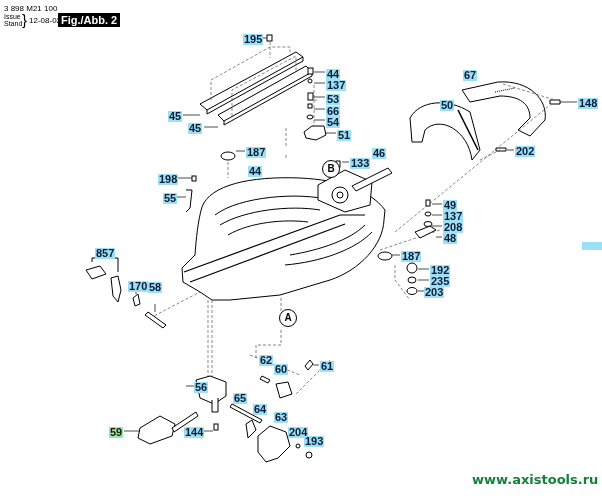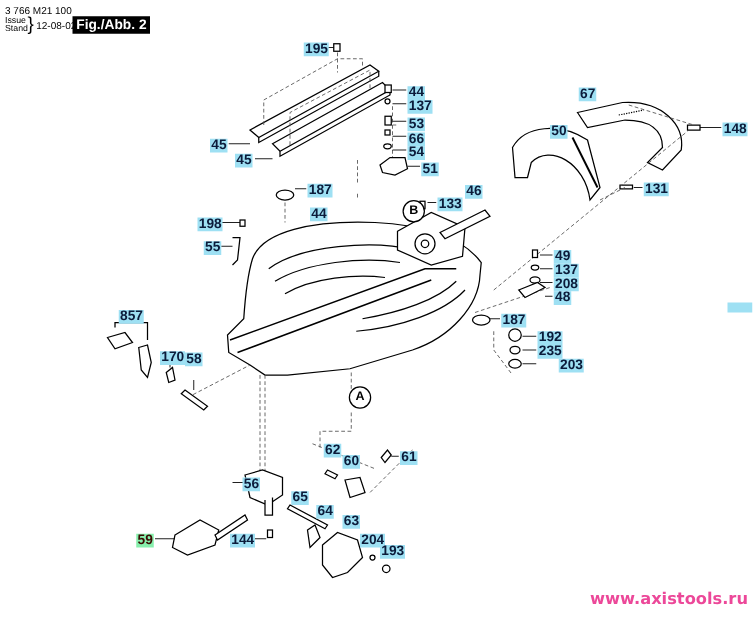--- a/index.html
+++ b/index.html
@@ -11,27 +11,27 @@
   .hdr-date { position:absolute; left:29px; top:16px; font-size:8px; color:#000; }
   .hdr-fig { position:absolute; left:58px; top:13px; background:#000; color:#fff;
              font-weight:bold; font-size:11px; padding:1px 3px; line-height:12px; }
   svg#art { position:absolute; left:0; top:0; }
   .lbl { position:absolute; background:#9ee0f3; color:#0b1b3a; font-weight:bold;
          font-size:11px; line-height:11px; padding:0 1px; }
   .lbl.red { background:#86efac; color:#3a0a02; }
   .circle-ref { position:absolute; width:16px; height:16px; border:1px solid #000; border-radius:50%;
                 font-size:10px; font-weight:bold; text-align:center; line-height:16px; background:#fff; }
   .tab-marker { position:absolute; left:582px; top:242px; width:20px; height:8px; background:#9ee0f3; }
-  .watermark { position:absolute; left:472px; top:472px; color:#ec4899; font-weight:bold;
+  .watermark { position:absolute; left:472px; top:472px; color:#15803d; font-weight:bold;
                font-size:13px; font-family:"DejaVu Sans", sans-serif; }
 </style>
 </head>
 <body>
 
-<div class="hdr-doc">3 766 M21 100</div>
+<div class="hdr-doc">3 898 M21 100</div>
 <div class="hdr-issue">
   <span>Issue</span><br>
   <span>Stand</span>
 </div>
 <div class="hdr-brace">}</div>
 <div class="hdr-date">12-08-02</div>
 <div class="hdr-fig">Fig./Abb. 2</div>
 
 <svg id="art" width="602" height="499" viewBox="0 0 602 499">
   <g fill="none" stroke="#000" stroke-width="1">
@@ -214,35 +214,35 @@
     <div class="lbl" style="left: 326px; top: 80px;">137</div>
     <div class="lbl" style="left: 326px; top: 94px;">53</div>
     <div class="lbl" style="left: 326px; top: 106px;">66</div>
     <div class="lbl" style="left: 326px; top: 117px;">54</div>
     <div class="lbl" style="left: 337px; top: 130px;">51</div>
     <div class="lbl" style="left: 168px; top: 111px;">45</div>
     <div class="lbl" style="left: 188px; top: 123px;">45</div>
     <div class="lbl" style="left: 463px; top: 70px;">67</div>
     <div class="lbl" style="left: 440px; top: 100px;">50</div>
     <div class="lbl" style="left: 578px; top: 98px;">148</div>
-    <div class="lbl" style="left: 515px; top: 146px;">131</div>
+    <div class="lbl" style="left: 515px; top: 146px;">202</div>
     <div class="lbl" style="left: 246px; top: 147px;">187</div>
     <div class="lbl" style="left: 372px; top: 148px;">46</div>
     <div class="lbl" style="left: 350px; top: 158px;">133</div>
     <div class="lbl" style="left: 248px; top: 166px;">44</div>
     <div class="lbl" style="left: 158px; top: 174px;">198</div>
     <div class="lbl" style="left: 163px; top: 193px;">55</div>
     <div class="lbl" style="left: 443px; top: 200px;">49</div>
     <div class="lbl" style="left: 443px; top: 211px;">137</div>
     <div class="lbl" style="left: 443px; top: 222px;">208</div>
     <div class="lbl" style="left: 443px; top: 233px;">48</div>
     <div class="lbl" style="left: 401px; top: 251px;">187</div>
     <div class="lbl" style="left: 430px; top: 265px;">192</div>
     <div class="lbl" style="left: 430px; top: 276px;">235</div>
-    <div class="lbl" style="left: 447px; top: 287px;">203</div>
+    <div class="lbl" style="left: 424px; top: 287px;">203</div>
     <div class="lbl" style="left: 95px; top: 248px;">857</div>
     <div class="lbl" style="left: 128px; top: 281px;">170</div>
     <div class="lbl" style="left: 148px; top: 282px;">58</div>
     <div class="lbl" style="left: 259px; top: 355px;">62</div>
     <div class="lbl" style="left: 274px; top: 364px;">60</div>
     <div class="lbl" style="left: 320px; top: 361px;">61</div>
     <div class="lbl" style="left: 169px; top: 382px; margin-left: 25px;">56</div>
     <div class="lbl" style="left: 233px; top: 393px;">65</div>
     <div class="lbl" style="left: 253px; top: 404px;">64</div>
     <div class="lbl" style="left: 274px; top: 412px;">63</div>

